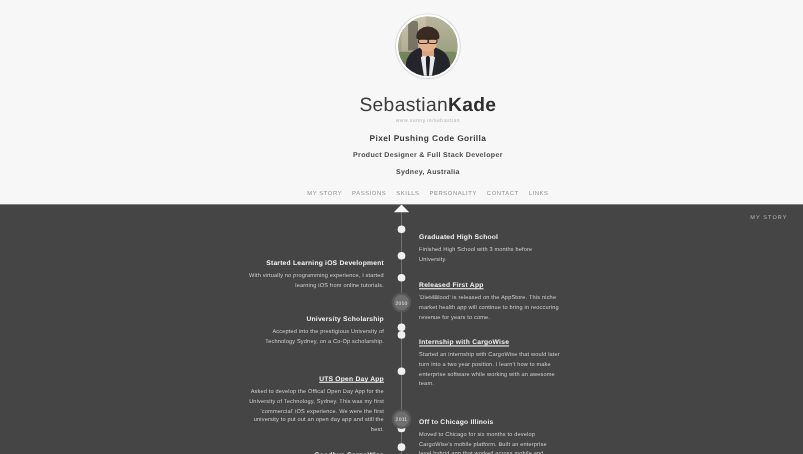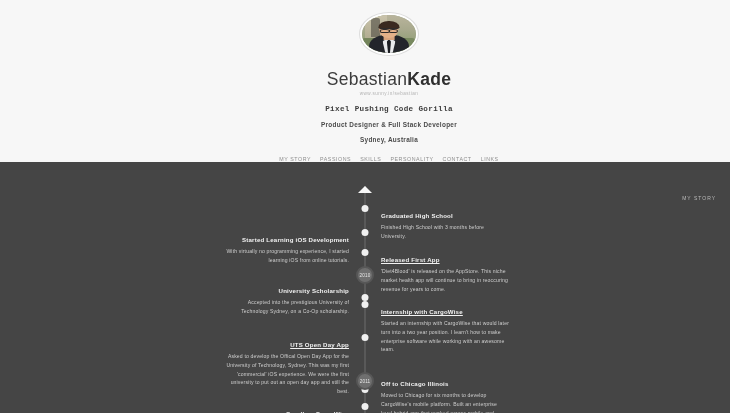--- a/index.html
+++ b/index.html
@@ -7,21 +7,21 @@
     width: 730px; height: 413px;
     font-family: "Liberation Sans", sans-serif;
     overflow: hidden;
     background: #454545;
   }
   .page { position: relative; width: 730px; height: 413px; }
 
   
   .header {
     position: absolute; top: 0; left: 0;
-    width: 730px; height: 162px;
+    width: 730px; height: 186px;
     background: #f7f7f7;
     display: flex; flex-direction: column; align-items: center; padding-left: 48px;
   }
   .avatar-wrap {
     margin-top: 13px;
     width: 58px; height: 58px;
     border-radius: 50%;
     border: 2px solid #ffffff;
     box-shadow: 0 0 0 1px #dcdcdc;
     overflow: hidden;
@@ -119,21 +119,20 @@
     letter-spacing: .45px;
     color: #b3b3b3;
     margin-top: 1px;
   }
   .tagline {
     margin-top: 9px;
     font-size: 7.6px;
     font-weight: 700;
     letter-spacing: .35px;
     color: #3d3d3d;
-    font-family: Liberation Mono, monospace;
   }
   .role {
     margin-top: 8px;
     font-size: 6.4px;
     font-weight: 700;
     letter-spacing: .3px;
     color: #4a4a4a;
   }
   .location {
     margin-top: 8px;

